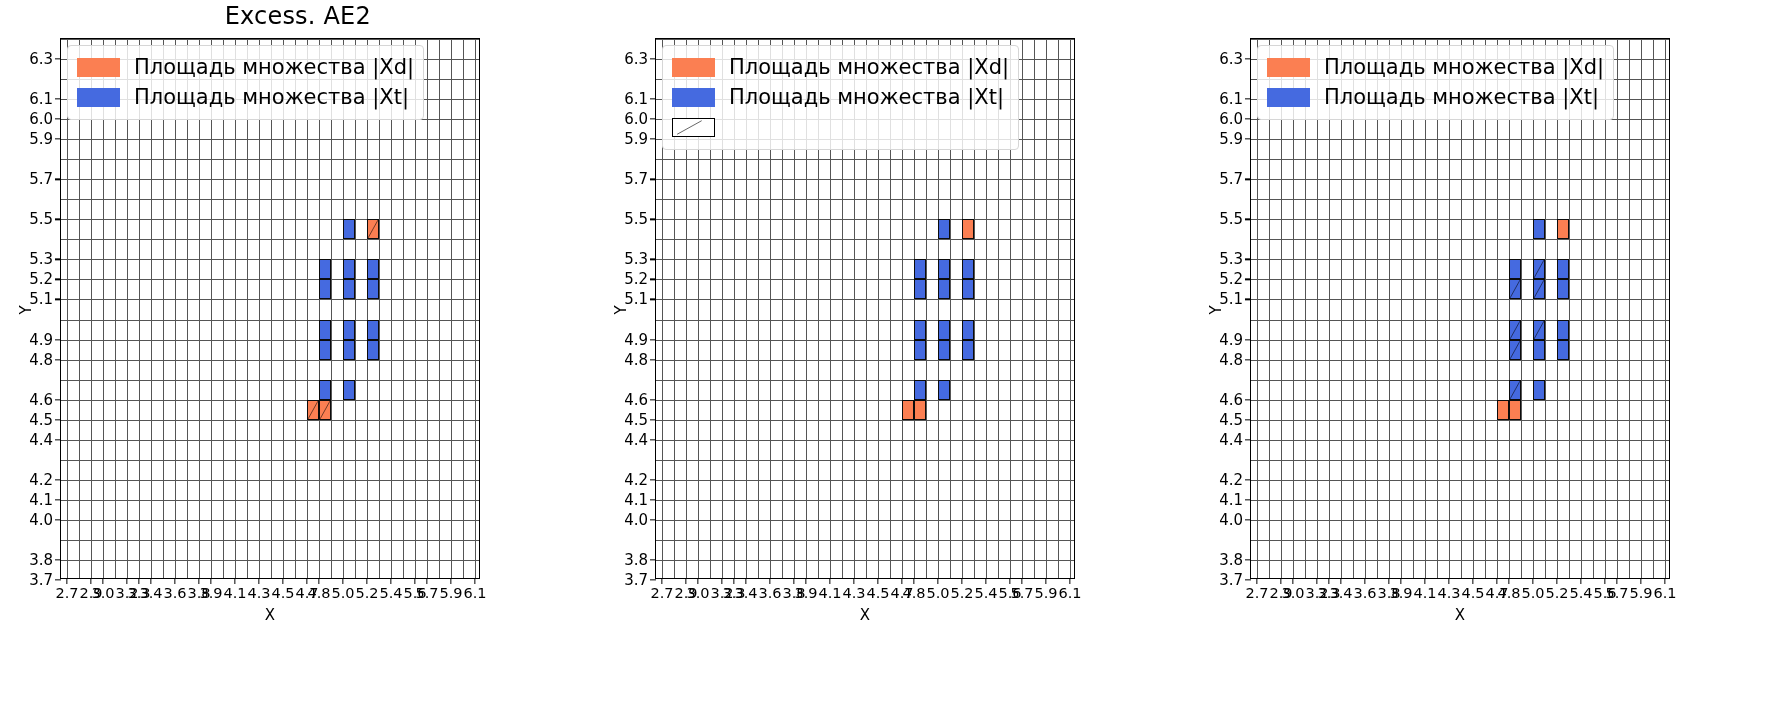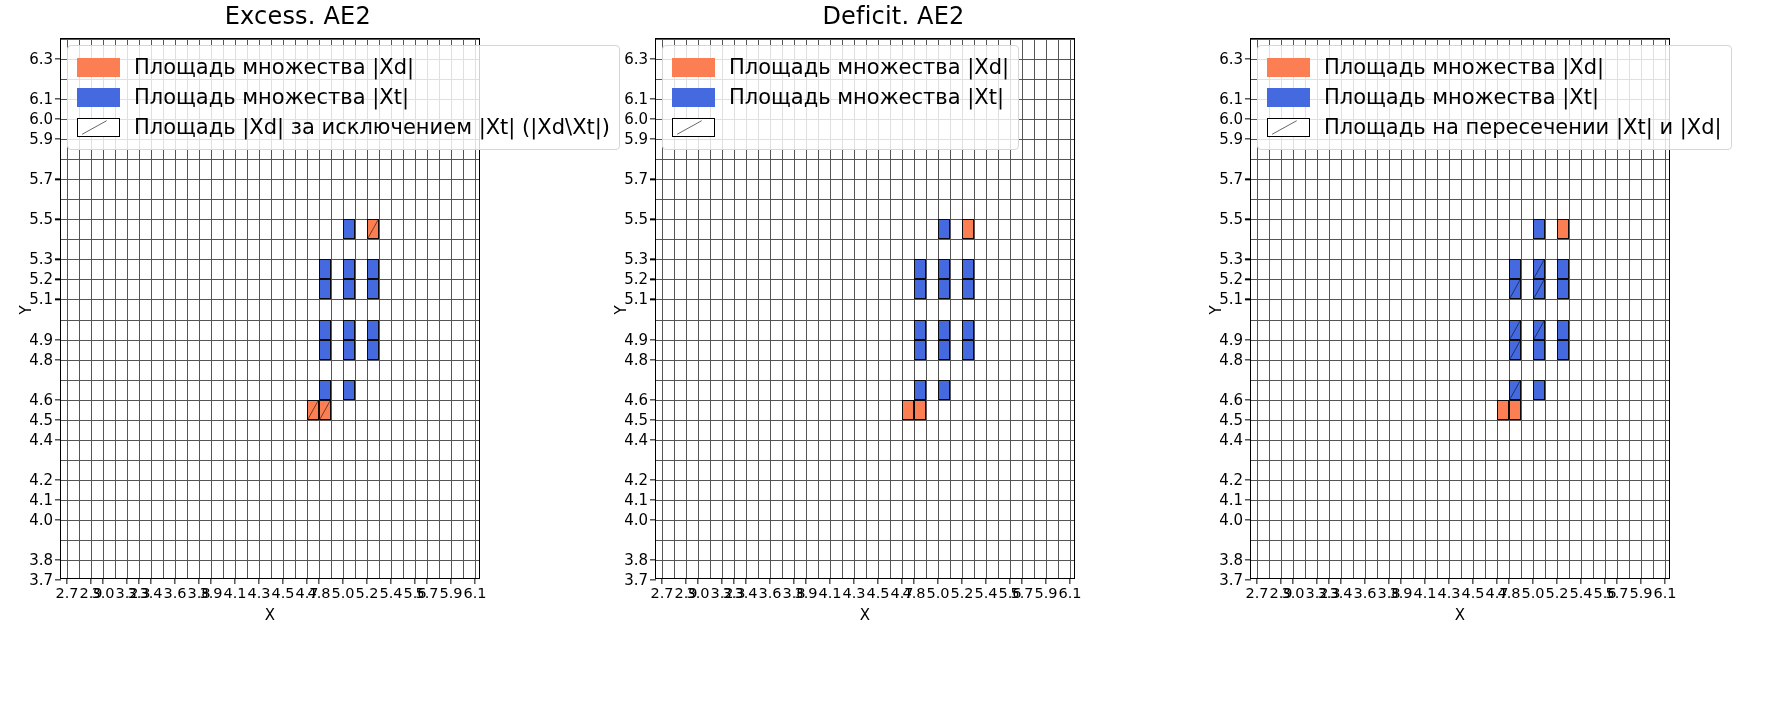--- a/index.html
+++ b/index.html
@@ -219,33 +219,24 @@
           <div class="ylabel" style="left: -44px; top: 270.5px;">Y</div>
           <div class="legend" style="left: 6px; top: 6px;">
             <div class="legrow">
               <div class="swatch orange"></div>
               <div class="legtext">Площадь множества |Xd|</div>
             </div>
             <div class="legrow">
               <div class="swatch blue"></div>
               <div class="legtext">Площадь множества  |Xt|</div>
             </div>
-            <div class="legrow">
-              <div class="swatch hatch">
-                <svg class="hatchline" viewBox="0 0 10 10" preserveAspectRatio="none">
-                  <line x1="1" y1="9" x2="7" y2="1" stroke="#000" stroke-width="0.6" vector-effect="non-scaling-stroke"></line>
-                </svg>
-              </div>
-              <div class="legtext">Площадь |Xd| за исключением |Xt| (|Xd\Xt|)</div>
-            </div>
           </div>
         </div>
       </div>
       <div class="panel" style="left: 595.667px; width: 595.667px;">
-        <div class="panel-title">Deficit. AE2</div>
         <div class="axes" style="left: 59.3333px; top: 38px; width: 420px; height: 541px;">
           <div class="gridwrap">
             <div class="gl v" style="left: 6px;"></div>
             <div class="gl v" style="left: 18px;"></div>
             <div class="gl v" style="left: 30px;"></div>
             <div class="gl v" style="left: 42px;"></div>
             <div class="gl v" style="left: 54px;"></div>
             <div class="gl v" style="left: 66px;"></div>
             <div class="gl v" style="left: 78px;"></div>
             <div class="gl v" style="left: 90px;"></div>
@@ -623,25 +614,17 @@
           <div class="ylabel" style="left: -44px; top: 270.5px;">Y</div>
           <div class="legend" style="left: 6px; top: 6px;">
             <div class="legrow">
               <div class="swatch orange"></div>
               <div class="legtext">Площадь множества |Xd|</div>
             </div>
             <div class="legrow">
               <div class="swatch blue"></div>
               <div class="legtext">Площадь множества  |Xt|</div>
             </div>
-            <div class="legrow">
-              <div class="swatch hatch">
-                <svg class="hatchline" viewBox="0 0 10 10" preserveAspectRatio="none">
-                  <line x1="1" y1="9" x2="7" y2="1" stroke="#000" stroke-width="0.6" vector-effect="non-scaling-stroke"></line>
-                </svg>
-              </div>
-              <div class="legtext">Площадь на пересечении |Xt| и |Xd|</div>
-            </div>
           </div>
         </div>
       </div>
     </div>
 </div>
 
 </body></html>

